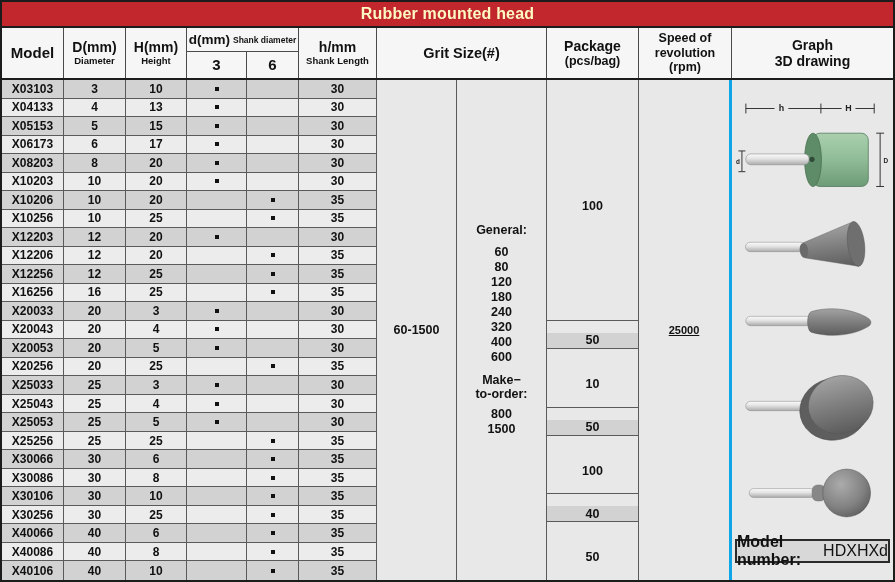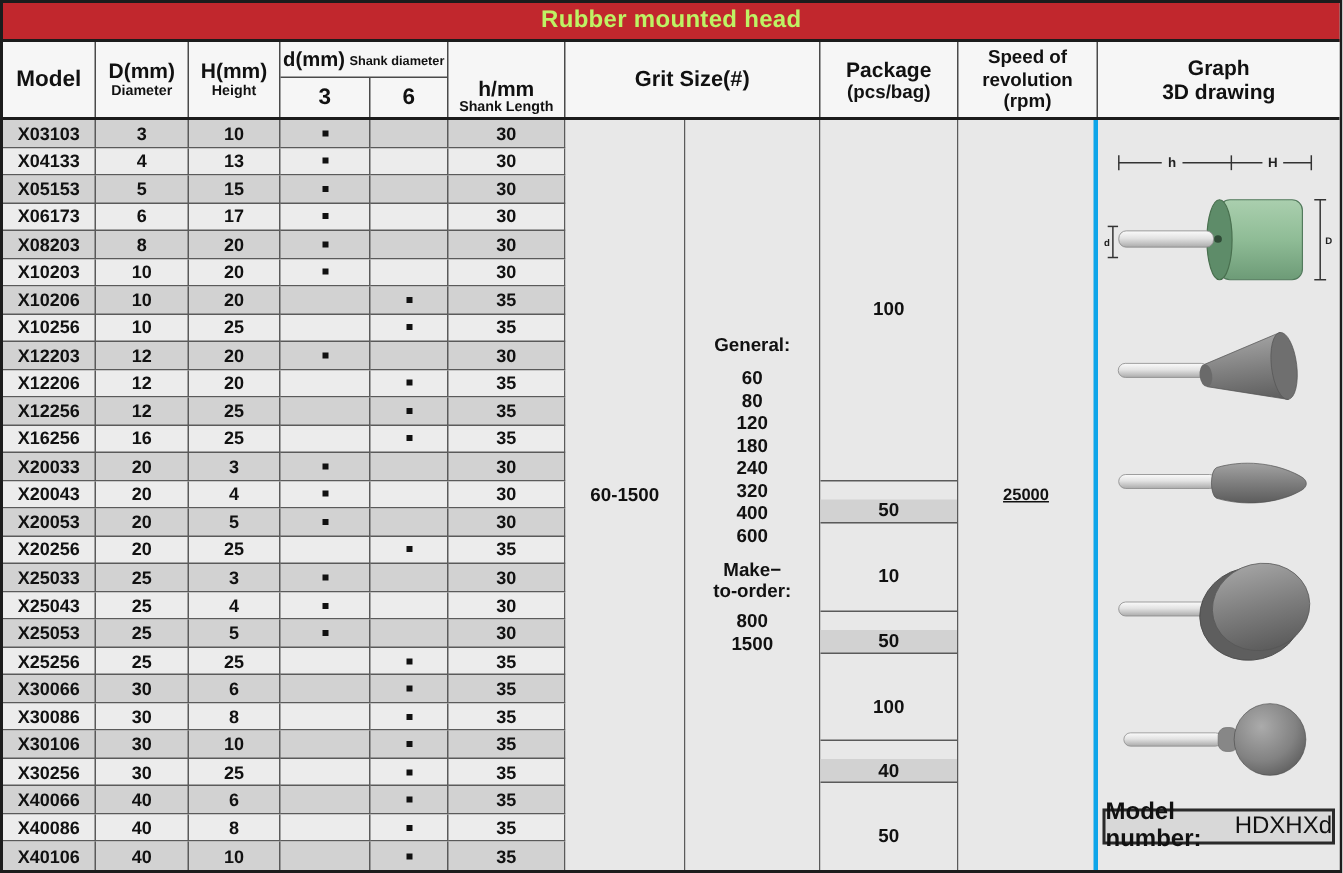--- a/index.html
+++ b/index.html
@@ -12,21 +12,21 @@
   .sheet {
     width: 895px; height: 582px;
     border: 2px solid #1c1c1c;
     background: #fff;
     display: flex; flex-direction: column;
   }
   .title-bar {
     height: 26px; flex: 0 0 26px;
     background: var(--accent, #c1272d);
     border-bottom: 2px solid #1c1c1c;
-    color: #bef264; font-weight: bold; font-size: 16px;
+    color: #fef9c3; font-weight: bold; font-size: 16px;
     display: flex; align-items: center; justify-content: center;
     letter-spacing: .2px;
   }
   
   .header-row {
     display: flex; height: 52px; flex: 0 0 52px;
     background: #f6f6f6;
     border-bottom: 2px solid #1c1c1c;
   }
   .hcell {
@@ -34,21 +34,21 @@
     display: flex; flex-direction: column;
     align-items: center; justify-content: center;
     font-weight: bold; text-align: center; line-height: 1.15;
   }
   .h-main { font-size: 14px; }
   .h-sub  { font-size: 9.5px; }
   .w-model { width: 62px; font-size: 15px; }
   .w-d { width: 62px; }
   .w-h { width: 61px; }
   .w-shank { width: 112px; padding: 0; justify-content: flex-start; }
-  .w-len { width: 78px; justify-content: flex-end; }
+  .w-len { width: 78px; }
   .w-grit { width: 170px; font-size: 14.5px; }
   .w-pkg { width: 92px; }
   .w-speed { width: 93px; }
   .w-graph { width: 161px; border-right: none; font-size: 14.5px; }
   .shank-top {
     width: 100%; height: 24px;
     border-bottom: 1px solid #4a4a4a;
     display: flex; align-items: center; justify-content: center; gap: 3px;
   }
   .shank-top .h-main { font-size: 13.5px; }

